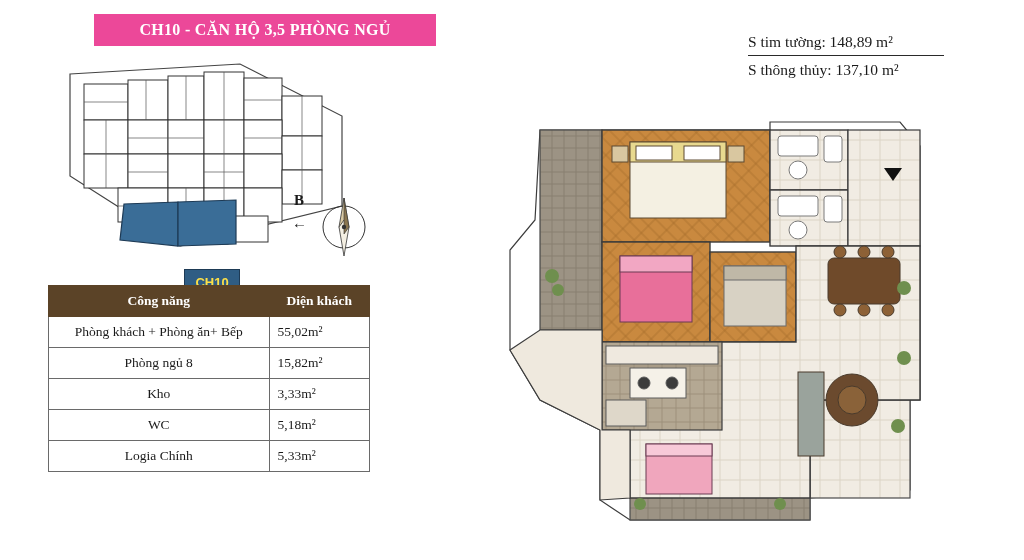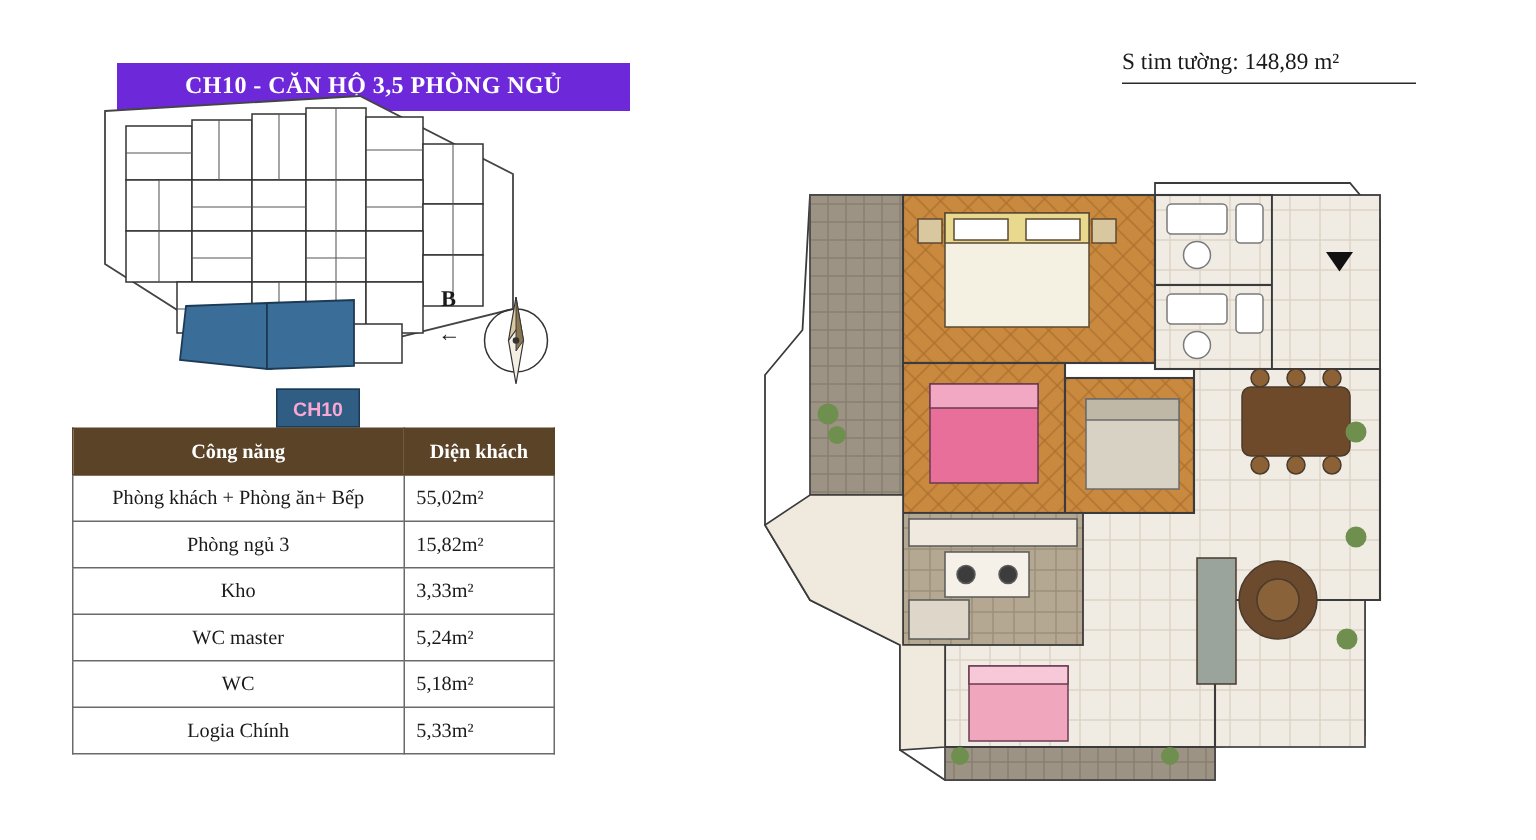--- a/index.html
+++ b/index.html
@@ -12,29 +12,28 @@
     height: 560px;
     position: relative;
     font-family: "Liberation Serif", serif;
     color: #1a1a1a;
     overflow: hidden;
   }
 
   
   .title-banner {
     position: absolute;
-    left: 78px;
+    left: 94px;
     top: 14px;
     width: 342px;
     height: 32px;
-    background: #6d28d9;
+    background: #ec4899;
     display: flex;
     align-items: center;
     justify-content: center;
-    margin-top: 28px;
   }
   .title-banner .title-text {
     color: #ffffff;
     font-size: 16px;
     font-weight: bold;
     letter-spacing: 0.3px;
     white-space: nowrap;
   }
 
   
@@ -43,26 +42,26 @@
     left: 60px;
     top: 56px;
     width: 290px;
     height: 200px;
   }
   .keyplan svg { display: block; }
 
   .keyplan-label {
     position: absolute;
     left: 124px;
-    top: 203px;
+    top: 213px;
     width: 54px;
     height: 24px;
     background: #2f5d84;
     border: 1px solid #1d3a55;
-    color: #f9a8d4;
+    color: #fde047;
     font-size: 13px;
     font-weight: bold;
     font-family: "Liberation Sans", sans-serif;
     display: flex;
     align-items: center;
     justify-content: center;
   }
 
   
   .compass {
@@ -241,46 +240,43 @@
         <th class="col-name">Công năng</th>
         <th class="col-area">Diện khách</th>
       </tr>
     </thead>
     <tbody>
       <tr>
         <td class="cell-name">Phòng khách + Phòng ăn+ Bếp</td>
         <td class="cell-area">55,02m²</td>
       </tr>
       <tr>
-        <td class="cell-name">Phòng ngủ 3</td>
+        <td class="cell-name">Phòng ngủ 8</td>
         <td class="cell-area">15,82m²</td>
       </tr>
       <tr>
         <td class="cell-name">Kho</td>
         <td class="cell-area">3,33m²</td>
-      </tr>
-      <tr>
-        <td class="cell-name">WC master</td>
-        <td class="cell-area">5,24m²</td>
       </tr>
       <tr>
         <td class="cell-name">WC</td>
         <td class="cell-area">5,18m²</td>
       </tr>
       <tr>
         <td class="cell-name">Logia Chính</td>
         <td class="cell-area">5,33m²</td>
       </tr>
 
     </tbody>
   </table>
 
   <div class="notes">
     <div class="note-line">S tim tường: 148,89 m²</div>
     <div class="rule"></div>
+    <div class="note-line">S thông thủy: 137,10 m²</div>
   </div>
 
   <div class="floorplan">
     <svg width="520" height="440" viewBox="0 0 520 440" xmlns="http://www.w3.org/2000/svg">
       <defs>
         <pattern id="wood" width="16" height="10" patternUnits="userSpaceOnUse" patternTransform="rotate(45)">
           <rect width="16" height="10" fill="#c9893f"></rect>
           <rect width="16" height="10" fill="none" stroke="#a96f2c" stroke-width="0.8"></rect>
         </pattern>
         <pattern id="woodv" width="16" height="10" patternUnits="userSpaceOnUse" patternTransform="rotate(-45)">

